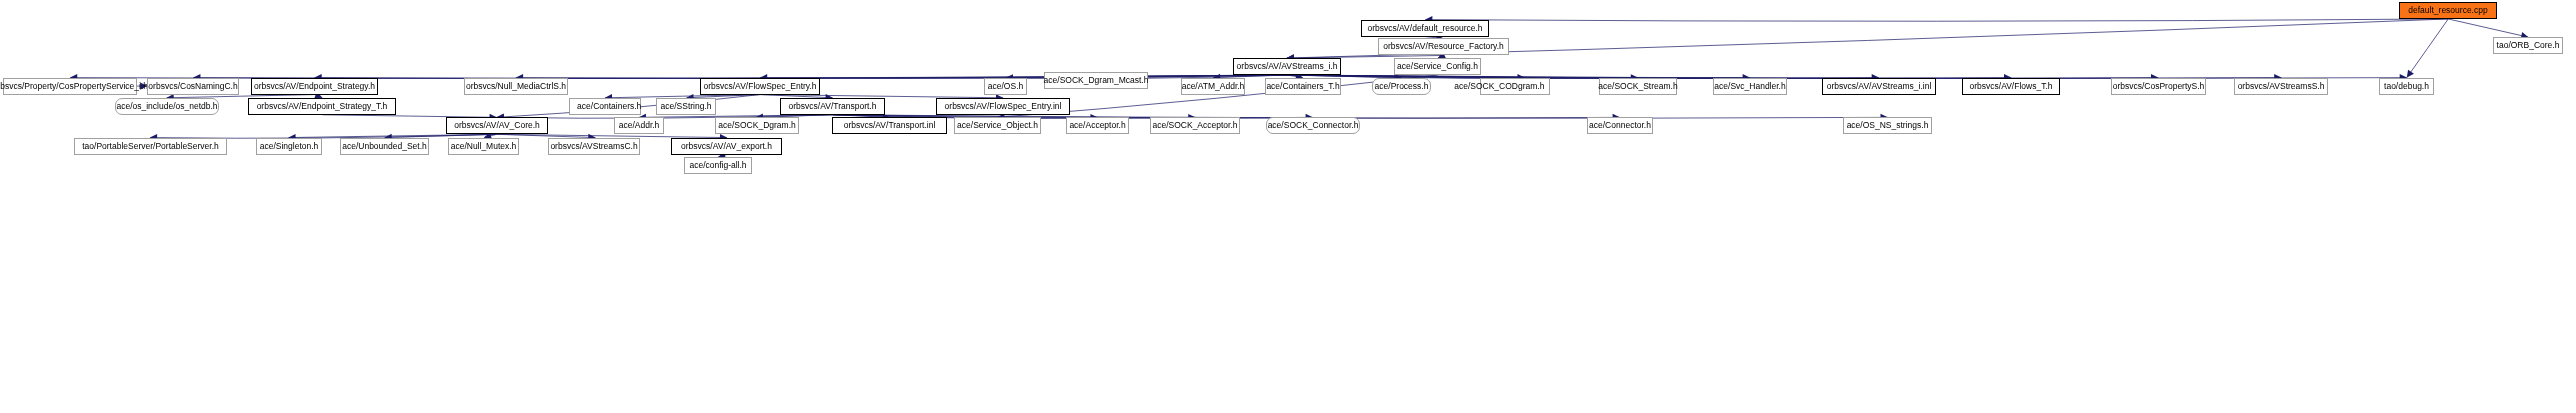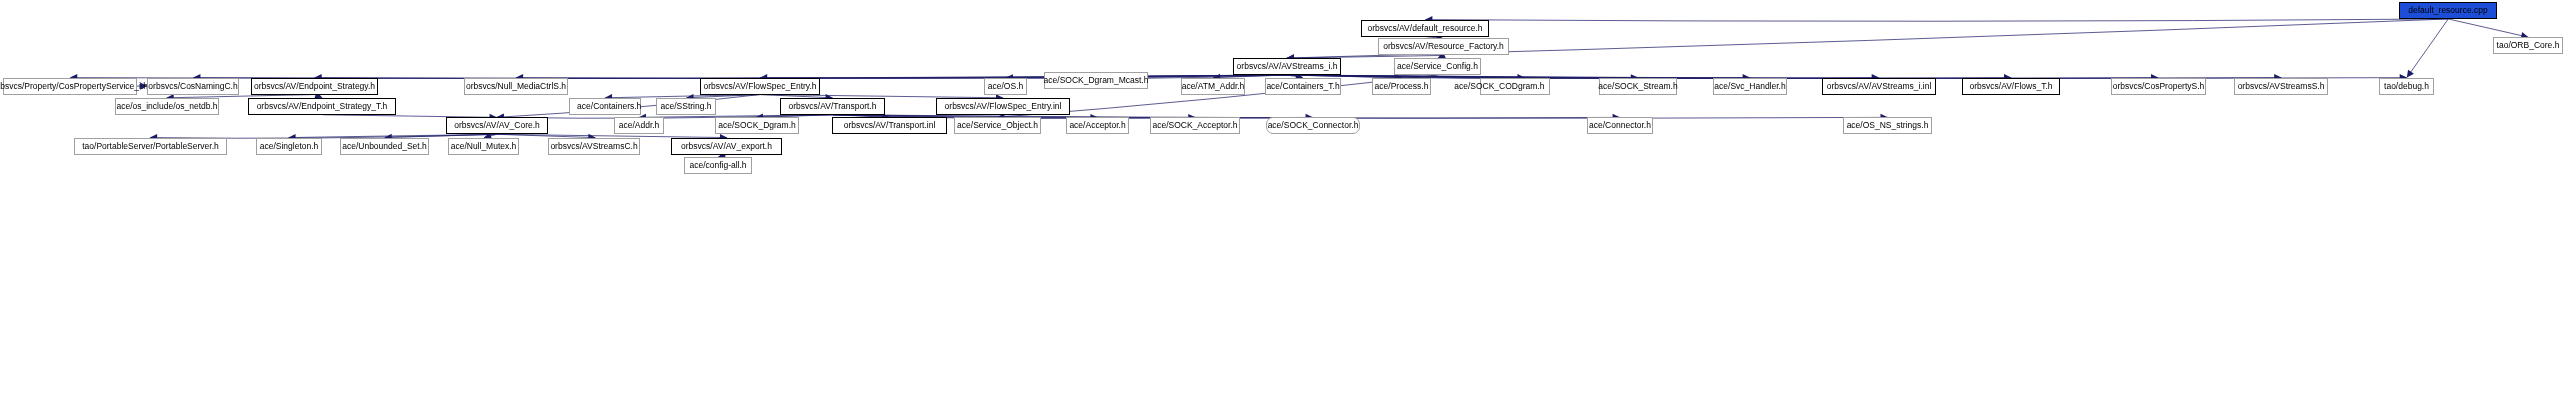--- a/index.html
+++ b/index.html
@@ -35,21 +35,21 @@
     font-size: 8.5px;
     line-height: 1;
     white-space: nowrap;
     padding: 0 4.6px;
     letter-spacing: 0px;
   }
   .node.bold-border {
     border: 1.3px solid #000000;
   }
   .node.root-node {
-    background: #1d4ed8;
+    background: #f97316;
     border: 1.3px solid #000000;
   }
   .node-label {
     display: block;
   }
 </style>
 </head>
 <body>
 
 <div id="graph-root">
@@ -196,21 +196,21 @@
       </div>
       <div class="node" style="left: 1044px; top: 72px; width: 104px;">
         <span class="node-label">ace/SOCK_Dgram_Mcast.h</span>
       </div>
       <div class="node" style="left: 1181px; top: 78px; width: 64px;">
         <span class="node-label">ace/ATM_Addr.h</span>
       </div>
       <div class="node" style="left: 1265px; top: 78px; width: 76px;">
         <span class="node-label">ace/Containers_T.h</span>
       </div>
-      <div class="node" style="left: 1372px; top: 78px; width: 59px;">
+      <div class="node" style="left: 1372px; top: 78px; width: 59px; border-radius: 7px;">
         <span class="node-label">ace/Process.h</span>
       </div>
       <div class="node" style="left: 1480px; top: 78px; width: 70px; justify-content: flex-end;">
         <span class="node-label">ace/SOCK_CODgram.h</span>
       </div>
       <div class="node" style="left: 1599px; top: 78px; width: 78px;">
         <span class="node-label">ace/SOCK_Stream.h</span>
       </div>
       <div class="node" style="left: 1713px; top: 78px; width: 74px;">
         <span class="node-label">ace/Svc_Handler.h</span>
@@ -223,21 +223,21 @@
       </div>
       <div class="node" style="left: 2111px; top: 78px; width: 95px;">
         <span class="node-label">orbsvcs/CosPropertyS.h</span>
       </div>
       <div class="node" style="left: 2234px; top: 78px; width: 94px;">
         <span class="node-label">orbsvcs/AVStreamsS.h</span>
       </div>
       <div class="node" style="left: 2379px; top: 78px; width: 55px;">
         <span class="node-label">tao/debug.h</span>
       </div>
-      <div class="node" style="left: 115px; top: 98px; width: 104px;">
+      <div class="node" style="left: 115px; top: 98px; width: 104px; border-radius: 7px;">
         <span class="node-label">ace/os_include/os_netdb.h</span>
       </div>
       <div class="node bold-border" style="left: 248px; top: 98px; width: 148px;">
         <span class="node-label">orbsvcs/AV/Endpoint_Strategy_T.h</span>
       </div>
       <div class="node" style="left: 569px; top: 98px; width: 72px; padding-left: 13px;">
         <span class="node-label">ace/Containers.h</span>
       </div>
       <div class="node" style="left: 656px; top: 98px; width: 60px;">
         <span class="node-label">ace/SString.h</span>

